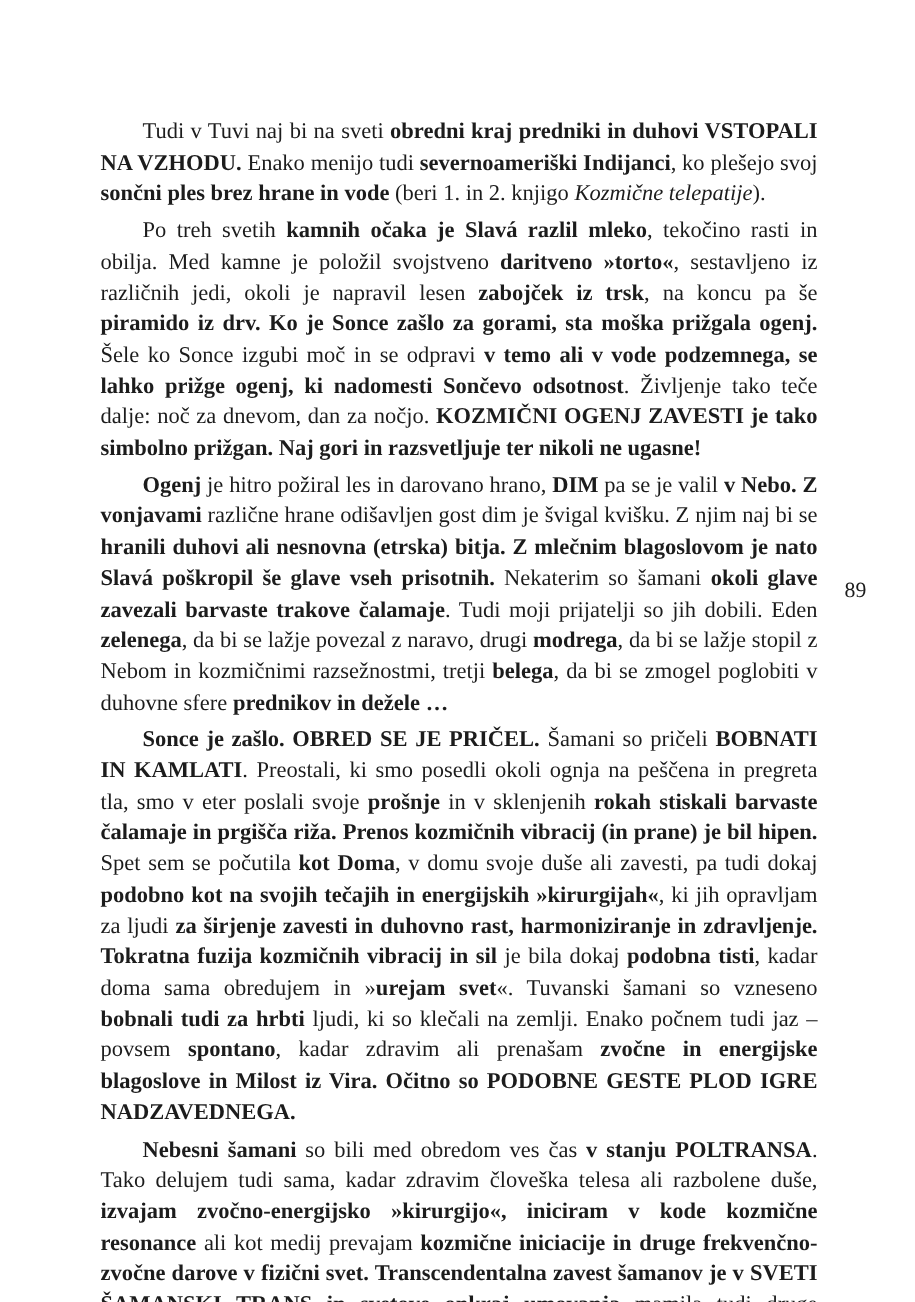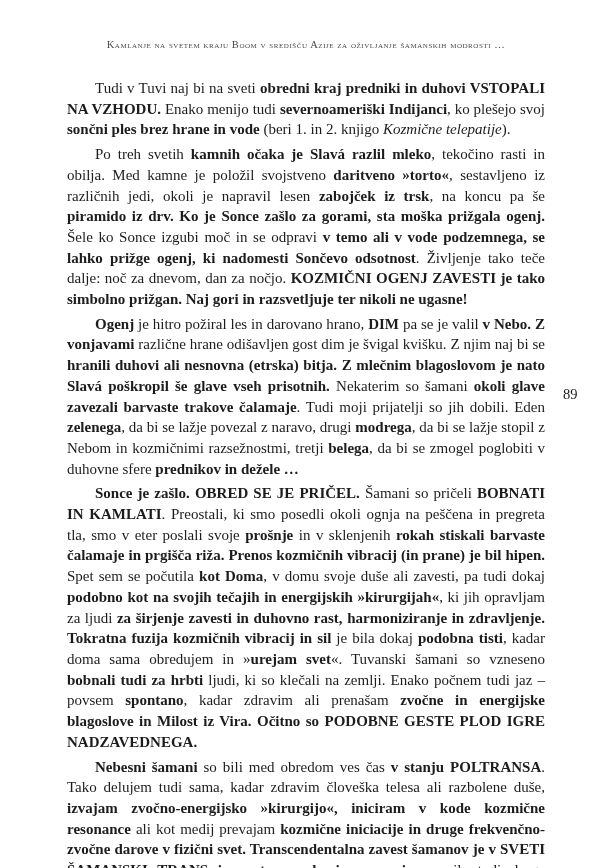--- a/index.html
+++ b/index.html
@@ -53,21 +53,20 @@
     padding: 0;
     text-indent: 28px;
   }
   .b { font-weight: 700; }
   .i { font-style: italic; }
 </style>
 </head>
 <body>
 
 <div class="page">
-  <div class="running-header">Kamlanje na svetem kraju Boom v središču Azije za oživljanje šamanskih modrosti …</div>
 
   <div class="page-number">89</div>
 
   <div class="text-block">
       <p><span>Tudi v Tuvi naj bi na sveti </span><span class="b">obredni kraj predniki in duhovi VSTOPALI NA VZHODU.</span><span> Enako menijo tudi </span><span class="b">severnoameriški Indijanci</span><span>, ko plešejo svoj </span><span class="b">sončni ples brez hrane in vode</span><span> (beri 1. in 2. knjigo </span><span class="i">Kozmične telepatije</span><span>).</span></p>
       <p><span>Po treh svetih </span><span class="b">kamnih očaka je Slavá razlil mleko</span><span>, tekočino rasti in obilja. Med kamne je položil svojstveno </span><span class="b">daritveno »torto«</span><span>, sestavljeno iz različnih jedi, okoli je napravil lesen </span><span class="b">zabojček iz trsk</span><span>, na koncu pa še </span><span class="b">piramido iz drv. Ko je Sonce zašlo za gorami, sta moška prižgala ogenj.</span><span> Šele ko Sonce izgubi moč in se odpravi </span><span class="b">v temo ali v vode podzemnega, se lahko prižge ogenj, ki nadomesti Sončevo odsotnost</span><span>. Življenje tako teče dalje: noč za dnevom, dan za nočjo. </span><span class="b">KOZMIČNI OGENJ ZAVESTI je tako simbolno prižgan. Naj gori in razsvetljuje ter nikoli ne ugasne!</span></p>
       <p><span class="b">Ogenj</span><span> je hitro požiral les in darovano hrano, </span><span class="b">DIM</span><span> pa se je valil </span><span class="b">v Nebo. Z vonjavami</span><span> različne hrane odišavljen gost dim je švigal kvišku. Z njim naj bi se </span><span class="b">hranili duhovi ali nesnovna (etrska) bitja. Z mlečnim blagoslovom je nato Slavá poškropil še glave vseh prisotnih.</span><span> Nekaterim so šamani </span><span class="b">okoli glave zavezali barvaste trakove čalamaje</span><span>. Tudi moji prijatelji so jih dobili. Eden </span><span class="b">zelenega</span><span>, da bi se lažje povezal z naravo, drugi </span><span class="b">modrega</span><span>, da bi se lažje stopil z Nebom in kozmičnimi razsežnostmi, tretji </span><span class="b">belega</span><span>, da bi se zmogel poglobiti v duhovne sfere </span><span class="b">prednikov in dežele …</span></p>
       <p><span class="b">Sonce je zašlo. OBRED SE JE PRIČEL.</span><span> Šamani so pričeli </span><span class="b">BOBNATI IN KAMLATI</span><span>. Preostali, ki smo posedli okoli ognja na peščena in pregreta tla, smo v eter poslali svoje </span><span class="b">prošnje</span><span> in v sklenjenih </span><span class="b">rokah stiskali barvaste čalamaje in prgišča riža. Prenos kozmičnih vibracij (in prane) je bil hipen.</span><span> Spet sem se počutila </span><span class="b">kot Doma</span><span>, v domu svoje duše ali zavesti, pa tudi dokaj </span><span class="b">podobno kot na svojih tečajih in energijskih »kirurgijah«</span><span>, ki jih opravljam za ljudi </span><span class="b">za širjenje zavesti in duhovno rast, harmoniziranje in zdravljenje. Tokratna fuzija kozmičnih vibracij in sil</span><span> je bila dokaj </span><span class="b">podobna tisti</span><span>, kadar doma sama obredujem in »</span><span class="b">urejam svet</span><span>«. Tuvanski šamani so vzneseno </span><span class="b">bobnali tudi za hrbti</span><span> ljudi, ki so klečali na zemlji. Enako počnem tudi jaz – povsem </span><span class="b">spontano</span><span>, kadar zdravim ali prenašam </span><span class="b">zvočne in energijske blagoslove in Milost iz Vira. Očitno so PODOBNE GESTE PLOD IGRE NADZAVEDNEGA.</span></p>
       <p><span class="b">Nebesni šamani</span><span> so bili med obredom ves čas </span><span class="b">v stanju POLTRANSA</span><span>. Tako delujem tudi sama, kadar zdravim človeška telesa ali razbolene duše, </span><span class="b">izvajam zvočno-energijsko »kirurgijo«, iniciram v kode kozmične resonance</span><span> ali kot medij prevajam </span><span class="b">kozmične iniciacije in druge frekvenčno-zvočne darove v fizični svet. Transcendentalna zavest šamanov je v SVETI ŠAMANSKI TRANS in svetove onkraj umovanja</span><span> mamila tudi druge prisotne. </span><span class="b">Slavá</span><span> se je med kamlanjem</span></p>
     </div>

